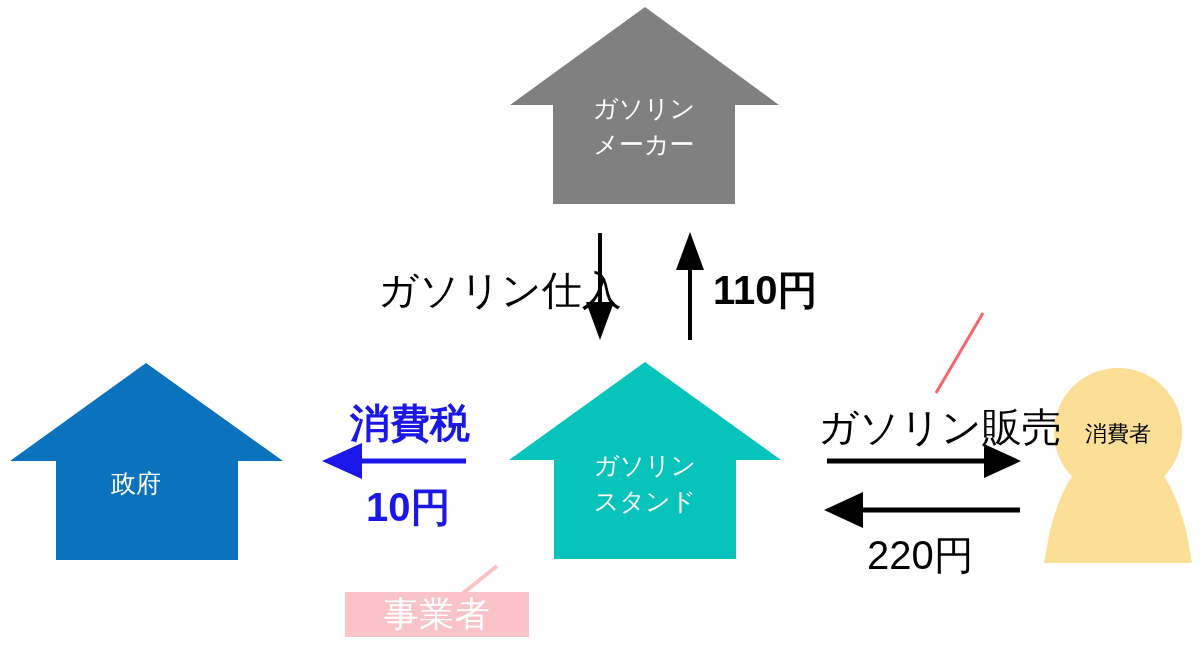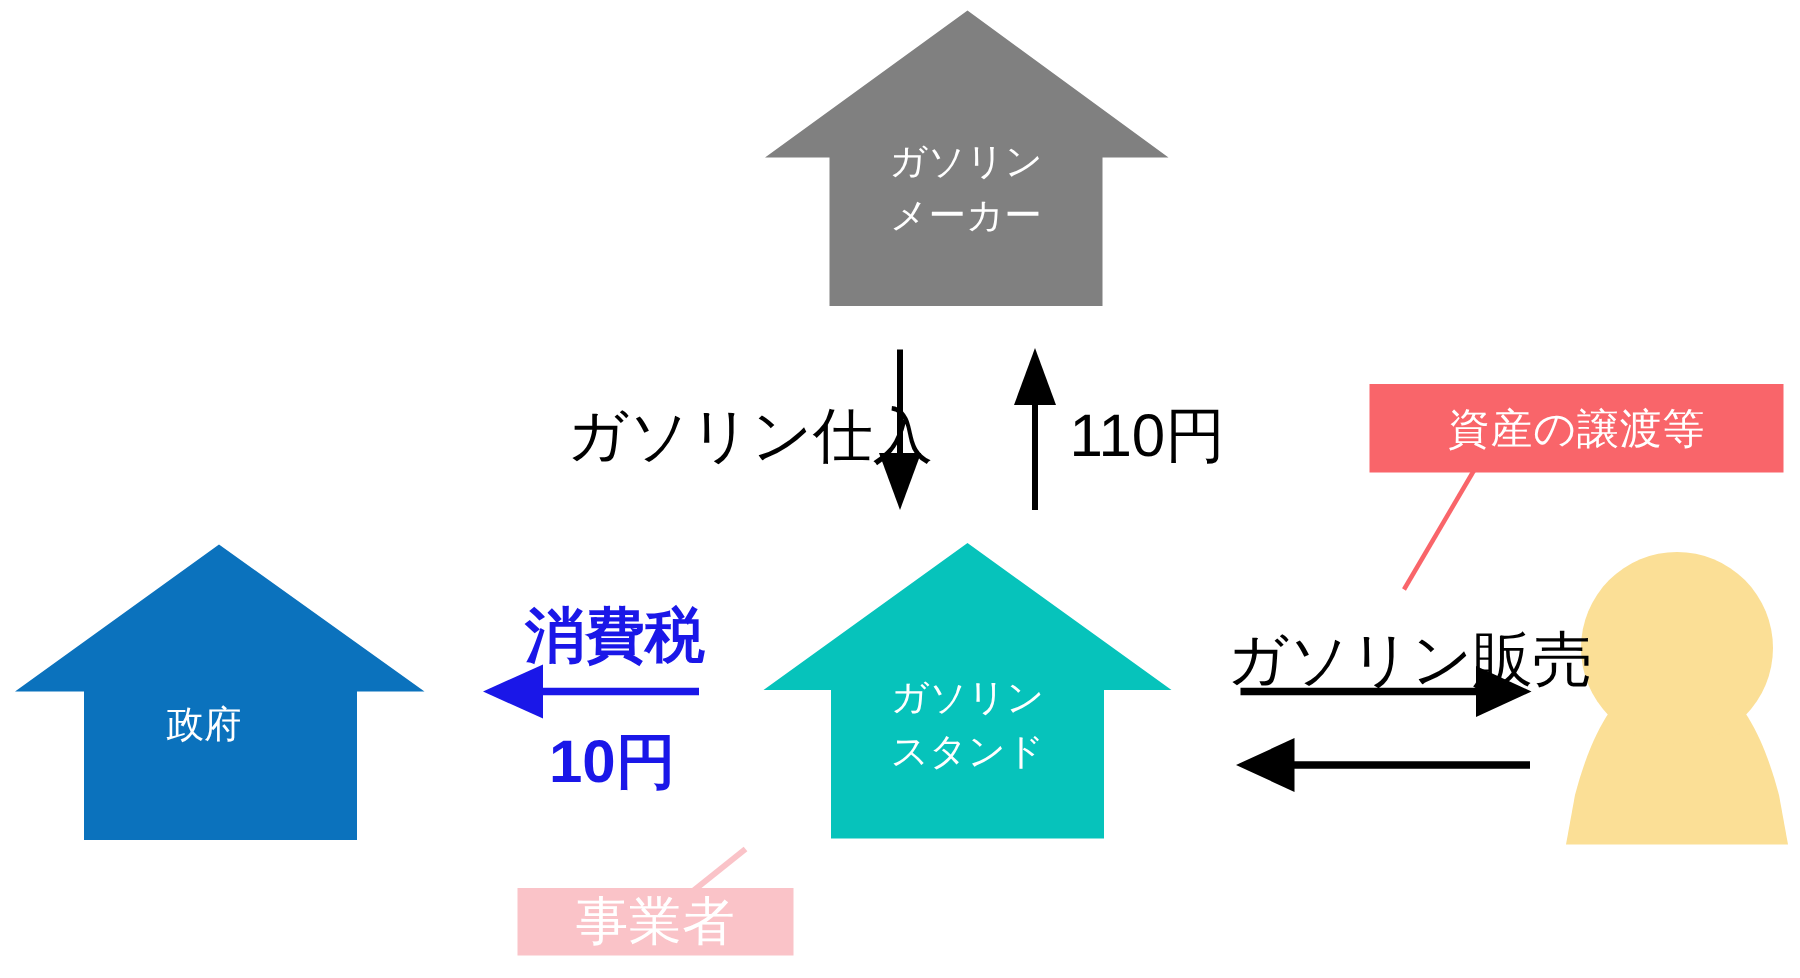--- a/index.html
+++ b/index.html
@@ -111,33 +111,32 @@
   </svg>
 
   <div class="node-label house-label" style="left:553px; top:90px; width:182px;">ガソリン
 メーカー</div>
 
   <div class="node-label house-label" style="left:56px; top:465px; width:160px;">政府</div>
 
   <div class="node-label house-label" style="left:554px; top:447px; width:182px;">ガソリン
 スタンド</div>
 
+  <div class="consumer-label" style="left:1056px; top:419px; width:124px;">消費者</div>
 
-  <div class="banner banner-red" style="left:913px; top:256px; width:276px; height:59px;">
-    <span>資産の譲渡等</span>
-  </div>
 
   <div class="banner banner-pink" style="left:345px; top:592px; width:184px; height:45px; font-size:35px;">
     <span>事業者</span>
   </div>
 
   <div class="edge-label" style="left:378px; top:263px;">ガソリン仕入</div>
 
-  <div class="edge-label" style="left:713px; top:263px;">110円</div>
+  <div class="edge-label" style="left:713px; top:263px;font-weight:bold;">110円</div>
 
   <div class="edge-label tax" style="left:350px; top:396px;">消費税</div>
 
   <div class="edge-label tax" style="left:366px; top:480px;">10円</div>
 
-  <div class="edge-label" style="left:818px; top:412px;">ガソリン販売</div>
+  <div class="edge-label" style="left:818px; top:400px;">ガソリン販売</div>
 
+  <div class="edge-label" style="left:867px; top:528px;">220円</div>
 
 </div>
 
 </body></html>

